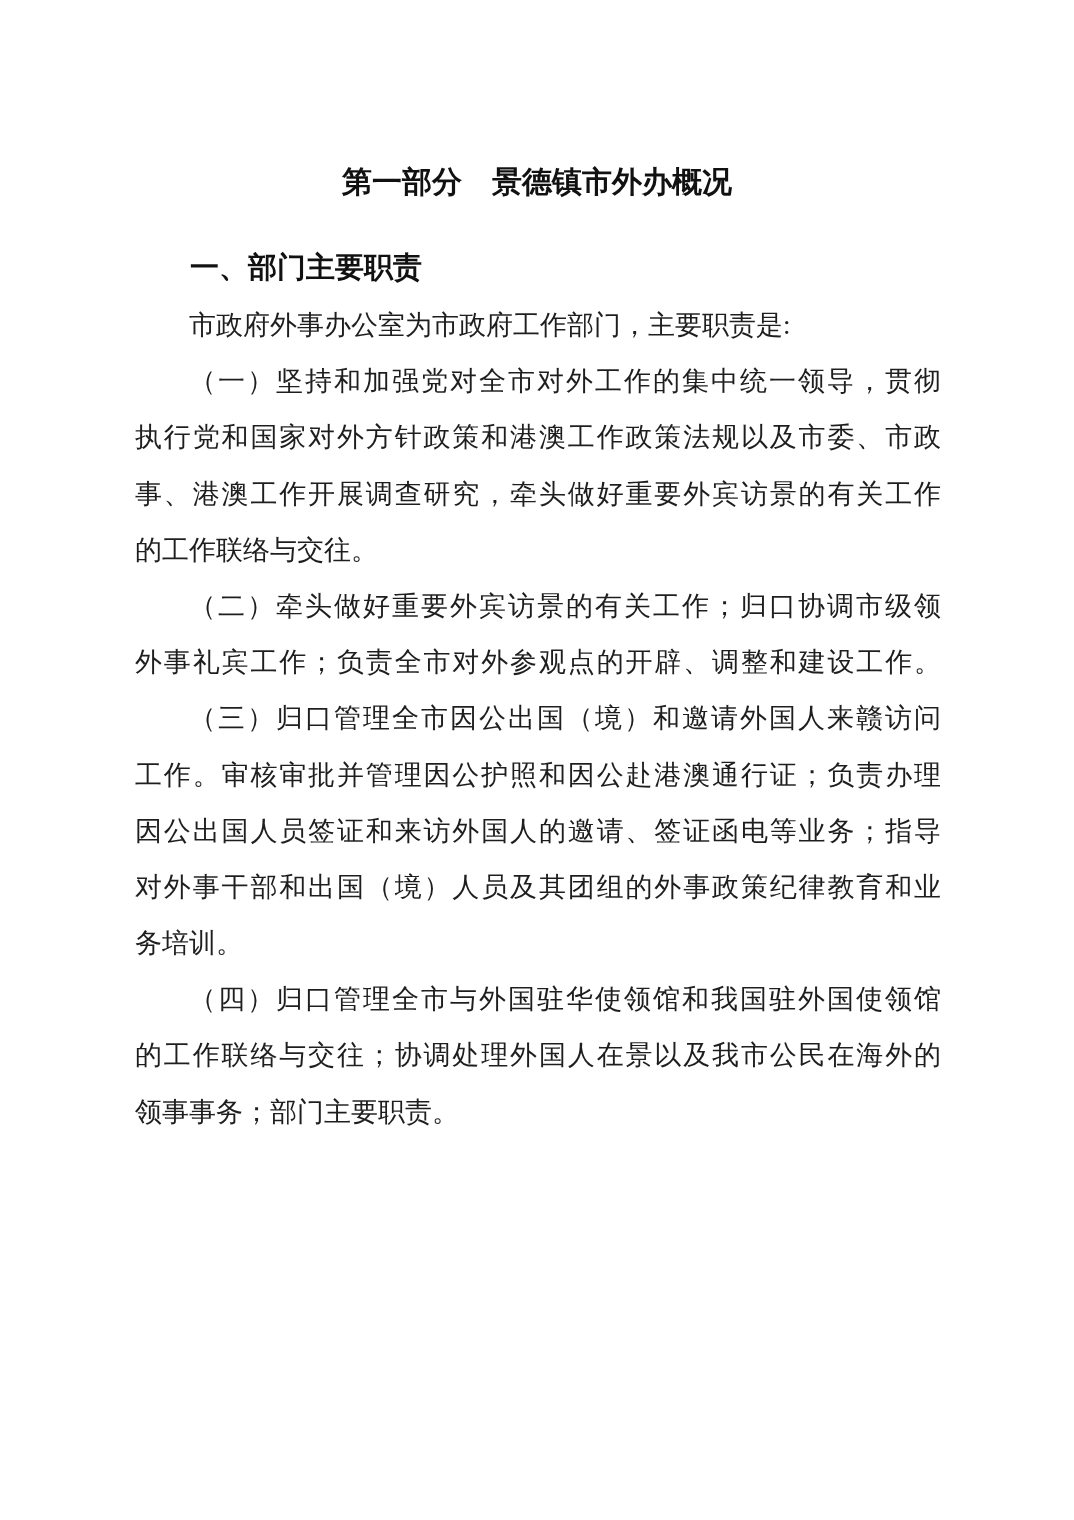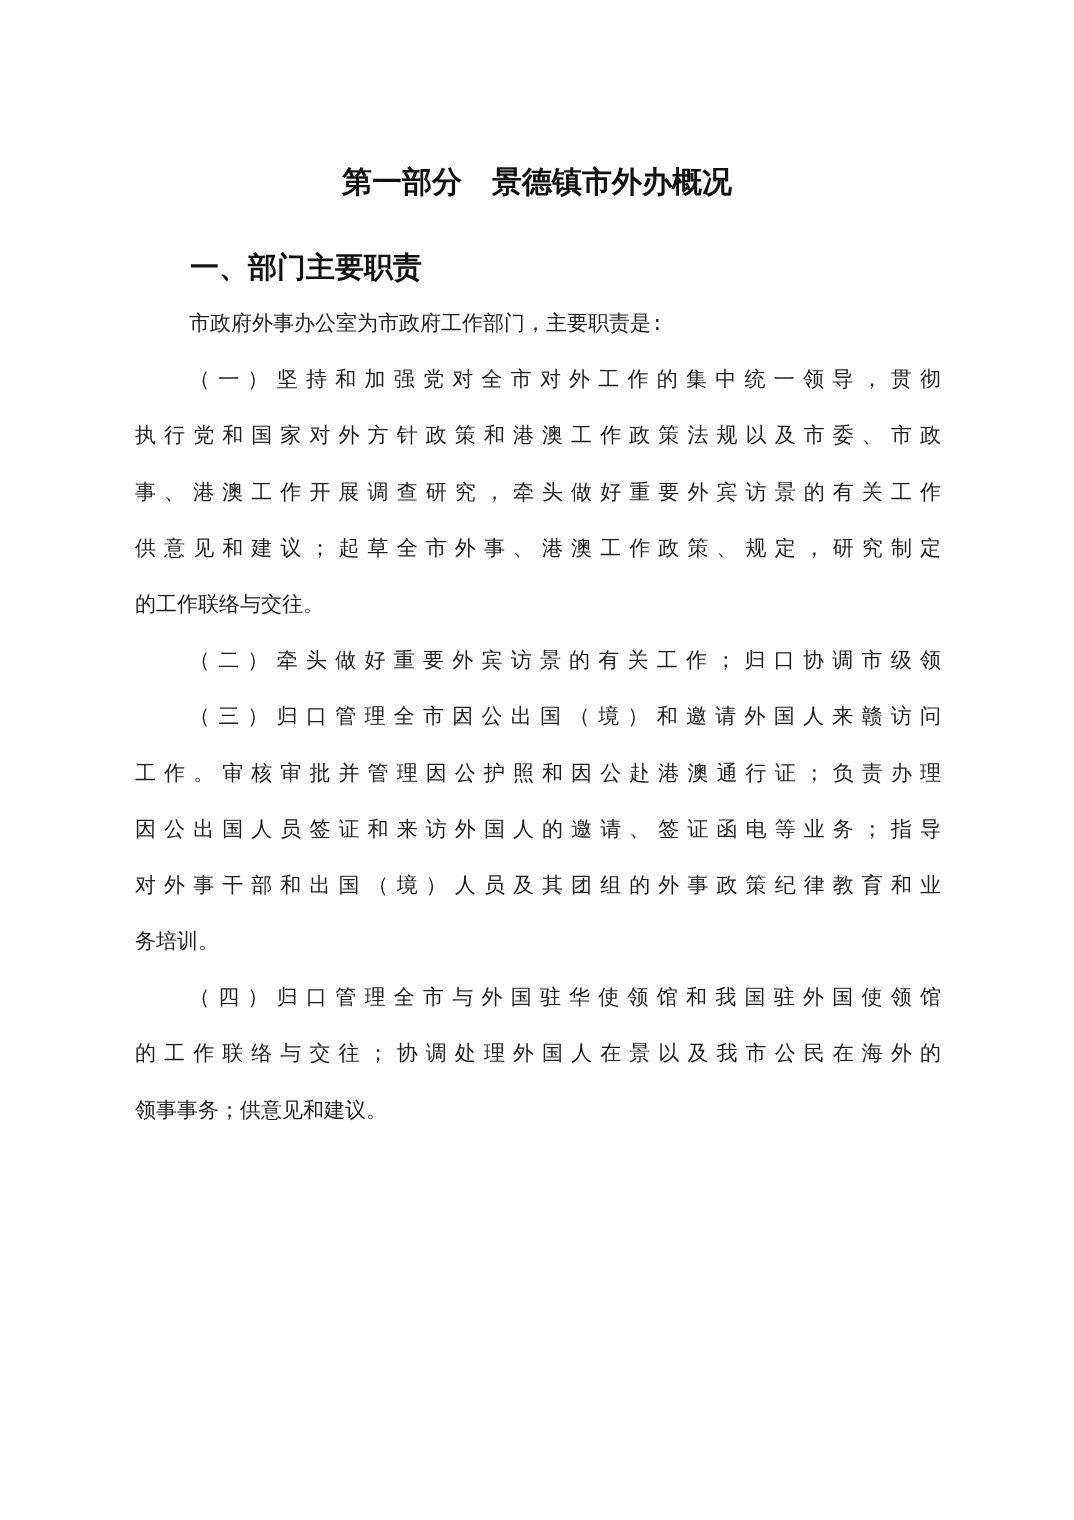--- a/index.html
+++ b/index.html
@@ -40,23 +40,22 @@
   }
   .body-text {
     position: absolute;
     top: 297px;
     left: 135px;
     width: 806px;
   }
   .line {
     height: 56.2px;
     line-height: 56.2px;
-    font-size: 21px;
+    font-size: 27px;
     color: #1e1e1e;
-    font-family: Liberation Mono, monospace;
   }
   .line.full {
     text-align: justify;
     text-align-last: justify;
   }
   .line.indent {
     text-indent: 54px;
   }
   .page-number {
     position: absolute;
@@ -76,28 +75,28 @@
 
   <div class="doc-title">第一部分　景德镇市外办概况</div>
 
   <div class="section-heading">一、部门主要职责</div>
 
   <div class="body-text">
     <div class="line indent">市政府外事办公室为市政府工作部门，主要职责是:</div>
     <div class="line indent full">（一）坚持和加强党对全市对外工作的集中统一领导，贯彻</div>
     <div class="line full">执行党和国家对外方针政策和港澳工作政策法规以及市委、市政</div>
     <div class="line full">事、港澳工作开展调查研究，牵头做好重要外宾访景的有关工作</div>
-    <div class="line full">供意见和建议；起草全市外事、港澳工作政策、规定，研究制定</div>
     <div class="line">的工作联络与交往。</div>
     <div class="line indent full">（二）牵头做好重要外宾访景的有关工作；归口协调市级领</div>
+    <div class="line full">外事礼宾工作；负责全市对外参观点的开辟、调整和建设工作。</div>
     <div class="line indent full">（三）归口管理全市因公出国（境）和邀请外国人来赣访问</div>
     <div class="line full">工作。审核审批并管理因公护照和因公赴港澳通行证；负责办理</div>
     <div class="line full">因公出国人员签证和来访外国人的邀请、签证函电等业务；指导</div>
     <div class="line full">对外事干部和出国（境）人员及其团组的外事政策纪律教育和业</div>
     <div class="line">务培训。</div>
     <div class="line indent full">（四）归口管理全市与外国驻华使领馆和我国驻外国使领馆</div>
     <div class="line full">的工作联络与交往；协调处理外国人在景以及我市公民在海外的</div>
-    <div class="line">领事事务；供意见和建议。</div>
+    <div class="line">领事事务；部门主要职责。</div>
   </div>
 
   <div class="page-number">2</div>
 
 </div>
 
 </body></html>

